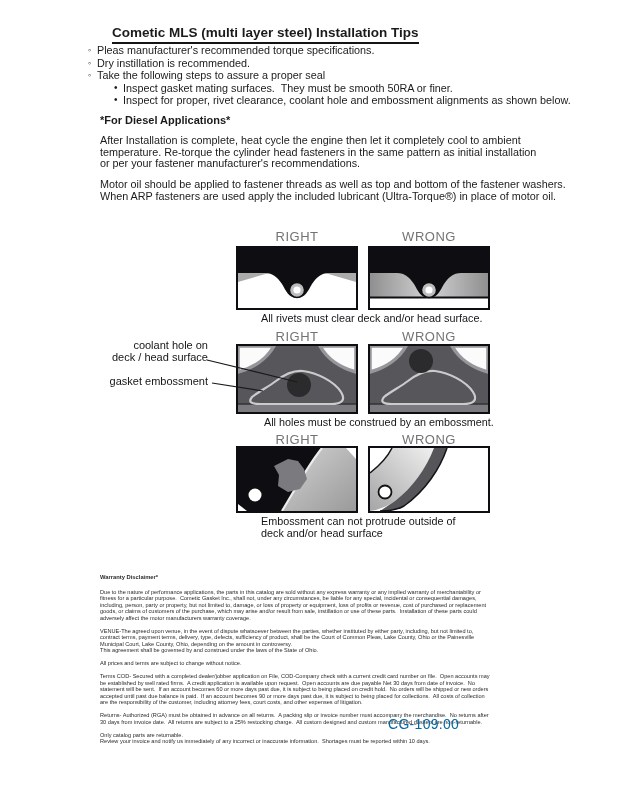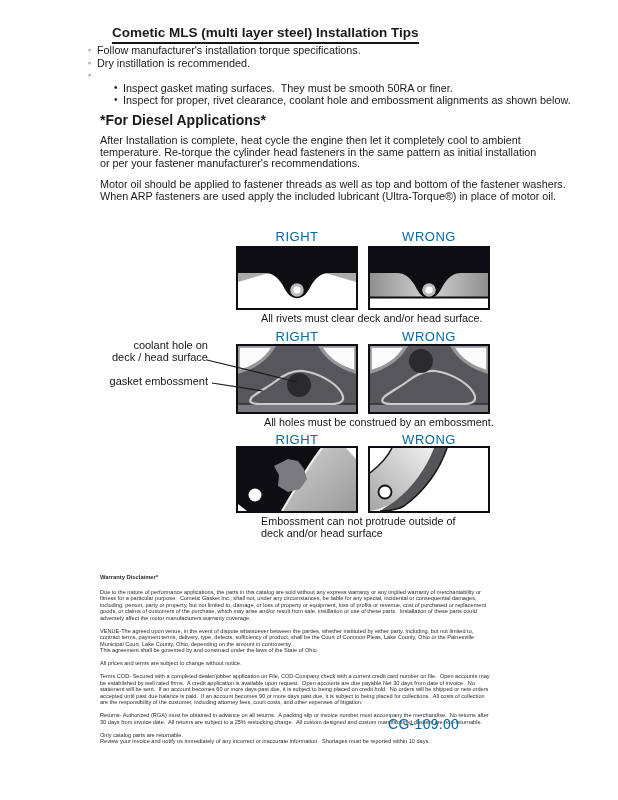--- a/index.html
+++ b/index.html
@@ -12,50 +12,51 @@
     left:112px;top:25px;font-size:13.5px;font-weight:bold;
     border-bottom:2px solid #141414;padding-bottom:2px;white-space:nowrap;
   }
   .bullets{left:88px;top:44px;font-size:10.8px;line-height:12.6px;}
   .b-row{display:flex;}
   .b-row .mk{width:9px;font-size:9px;line-height:12.6px;color:#1b1b1b;}
   .b-row.sub{margin-left:26px;}
   .b-row.sub .mk{font-size:10px;}
   .b-text{white-space:pre-wrap;}
   .diesel{left:100px;top:115px;font-size:10.8px;line-height:11.8px;}
-  .diesel h3{margin:0 0 8px 0;font-size:14px;font-weight:bold;}
+  .diesel h3{margin:0 0 8px 0;font-size:11px;font-weight:bold;}
   .para{white-space:pre-wrap;margin:0 0 9px 0;}
-  .dg-header{font-size:13px;letter-spacing:0.5px;text-align:center;width:122px;color:#0369a1;}
+  .dg-header{font-size:13px;letter-spacing:0.5px;text-align:center;width:122px;color:#737373;}
   .box{box-sizing:border-box;width:122px;border:2px solid #0e0e12;background:#fff;}
   .box svg{display:block;}
   .caption{font-size:10.8px;line-height:12px;color:#161616;margin-left:24px;}
   .dg-label{font-size:11px;line-height:11.5px;text-align:right;width:112px;white-space:pre-line;color:#161616;}
   .legal{left:100px;top:574px;width:424px;font-size:5.6px;line-height:6.5px;color:#2b2b2b;}
   .legal .lg-head{font-weight:bold;margin:0 0 8px 0;font-size:5.8px;}
   .legal .lg-para{white-space:pre-wrap;margin:0 0 6.5px 0;}
   .pagenum{left:388px;top:716px;font-size:14px;letter-spacing:0.3px;color:#0369a1;}
 </style>
 </head>
 <body>
 
 <div class="page">
 
   <div class="abs title">Cometic MLS (multi layer steel) Installation Tips</div>
 
   <div class="abs bullets">
     <div class="b-row">
       <span class="mk">◦</span>
-      <span class="b-text">Follow manufacturer's installation torque specifications.</span>
+      <span class="b-text">Pleas manufacturer's recommended torque specifications.</span>
     </div>
     <div class="b-row">
       <span class="mk">◦</span>
       <span class="b-text">Dry instillation is recommended.</span>
     </div>
     <div class="b-row">
       <span class="mk">◦</span>
+      <span class="b-text">Take the following steps to assure a proper seal</span>
     </div>
     <div class="b-row sub">
       <span class="mk">•</span>
       <span class="b-text">Inspect gasket mating surfaces.  They must be smooth 50RA or finer.</span>
     </div>
     <div class="b-row sub">
       <span class="mk">•</span>
       <span class="b-text">Inspect for proper, rivet clearance, coolant hole and embossment alignments as shown below.</span>
     </div>
   </div>

